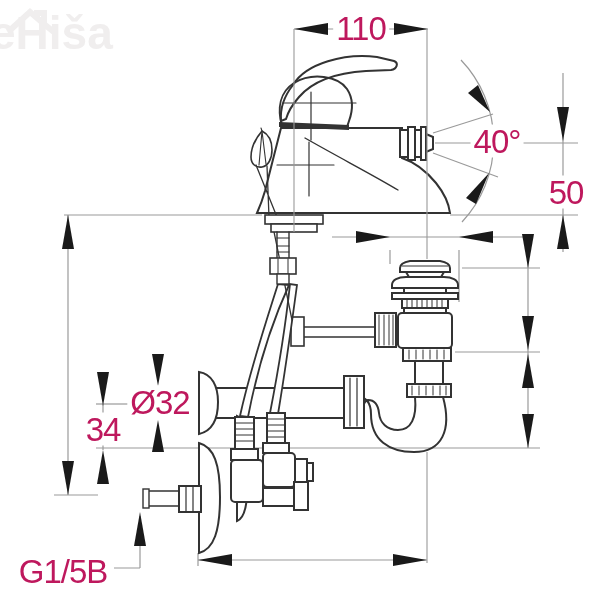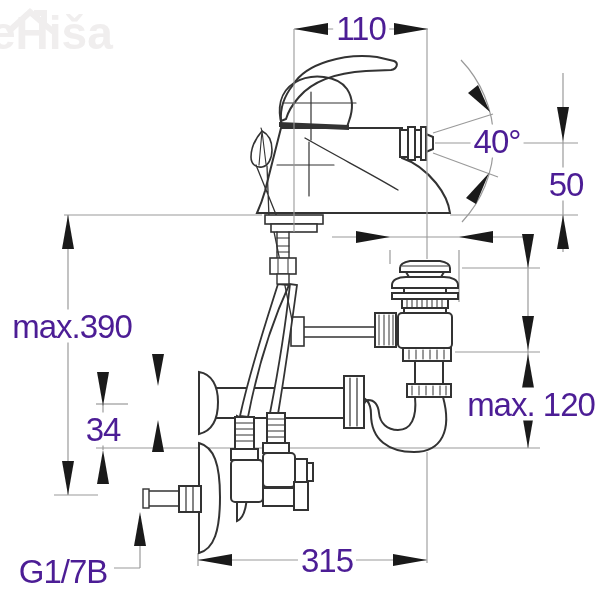--- a/index.html
+++ b/index.html
@@ -3,21 +3,21 @@
 <meta charset="utf-8">
 <style>
   html,body{margin:0;padding:0;background:#fff;}
   #stage{
     position:relative;width:600px;height:600px;background:#fff;overflow:hidden;
     font-family:"Liberation Sans", sans-serif;
   }
   #drawing{position:absolute;left:0;top:0;}
   .lbl{
     position:absolute;transform:translate(-50%,-50%);
-    font-size:33px;color:#4c1d95;background:#fff;padding:0 3px;
+    font-size:33px;color:#be185d;background:#fff;padding:0 3px;
     white-space:nowrap;line-height:1;letter-spacing:-1px;
   }
   .watermark{
     position:absolute;left:-10px;top:10px;
     font-size:46px;font-weight:bold;color:#f0eeee;letter-spacing:0px;
     line-height:1;
   }
   .wm-roof{position:absolute;left:14px;top:-2px;}
 </style>
 </head>
@@ -205,19 +205,17 @@
     </g>
 
     <g stroke="#9a9a9a" stroke-width="1.1" fill="none">
       <path d="M294,29 V232"></path>
       <path d="M427,29 V259 M427,452 V563"></path>
     </g>
   </svg>
 
   <div class="lbl" style="left:361px;top:28px;">110</div>
   <div class="lbl" style="left:497px;top:141px;text-align:right;">40°</div>
-  <div class="lbl" style="left:566px;top:184px;">50</div>
-  <div class="lbl" style="left:72px;top:326px;">max.390</div>
+  <div class="lbl" style="left:566px;top:192px;">50</div>
+  <div class="lbl" style="left:160px;top:402px;">Ø32</div>
   <div class="lbl" style="left:103px;top:429px;">34</div>
-  <div class="lbl" style="left:531px;top:404px;">max. 120</div>
-  <div class="lbl" style="left:327px;top:560px;">315</div>
-  <div class="lbl" style="left:63px;top:571px;">G1/7B</div>
+  <div class="lbl" style="left:63px;top:571px;">G1/5B</div>
 </div>
 
 </body></html>

